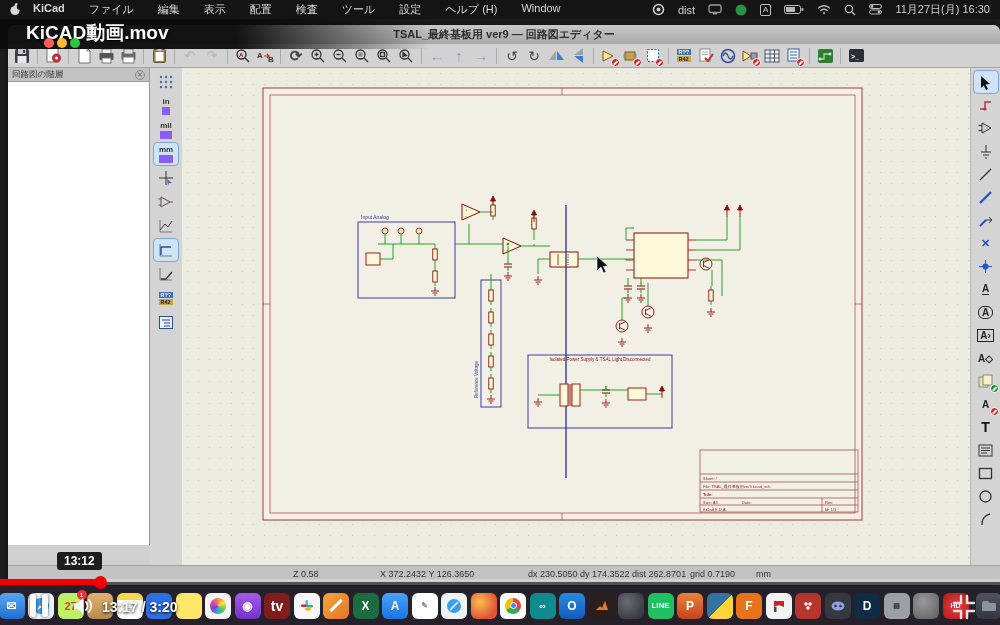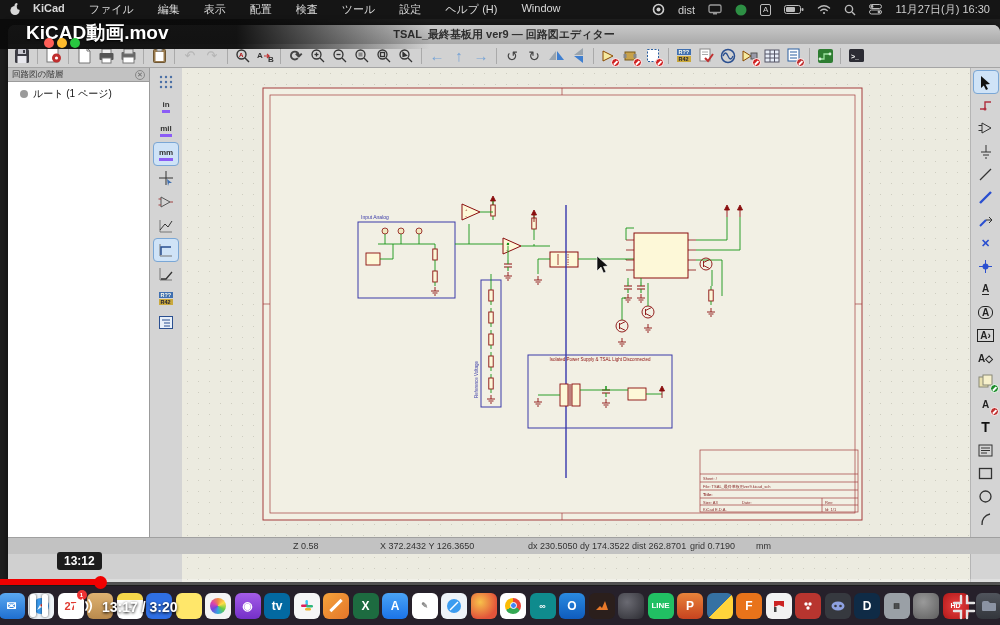--- a/index.html
+++ b/index.html
@@ -56,42 +56,42 @@
   #hier .dot { width:8px; height:8px; border-radius:50%; background:#9a9a9a; }
   #hier-below { position:absolute; left:0; top:520px; width:142px; height:37px; background:#d0d0d0; }
 
   
   #ltools { position:absolute; left:142px; top:43px; width:32px; height:514px;
     background:#d4d4d4; display:flex; flex-direction:column; align-items:center;
     padding-top:3px; gap:2px; }
   .lt { width:24px; height:22px; display:flex; align-items:center; justify-content:center;
     font-size:8px; font-weight:bold; color:#333; border-radius:3px; position:relative; }
   .lt.sel { background:#cfe3f7; outline:1px solid #7aa7d6; }
-  .lt .unit { border-bottom:3px solid #8b5cf6; line-height:10px; }
+  .lt .unit { border-bottom:8px solid #8b5cf6; line-height:10px; }
 
   
   #rtools { position:absolute; right:0; top:43px; width:30px; height:514px;
     background:#d4d4d4; border-left:1px solid #b5b5b5; display:flex; flex-direction:column;
     align-items:center; padding-top:3px; gap:1px; }
   .rt { width:24px; height:22px; display:flex; align-items:center; justify-content:center;
     font-size:11px; color:#333; border-radius:3px; position:relative; }
   .rt.sel { background:#cfe3f7; outline:1px solid #7aa7d6; }
   .lblA { font-size:10px; font-weight:bold; color:#222; }
   .underA { border-bottom:1.5px solid #222; line-height:11px; }
   .ovalA { border:1.2px solid #222; border-radius:6px; padding:0 3px; line-height:11px; }
   .boxA { border:1.2px solid #222; padding:0 2px; line-height:11px; }
 
   
   #canvas { position:absolute; left:174px; top:43px; width:788px; height:514px;
     background:#ecebe0;
     background-image:radial-gradient(circle, rgba(100,100,80,.22) .6px, transparent .7px);
     background-size:11px 11px; overflow:hidden; }
 
   
-  #statusbar { position:absolute; left:0; top:512px; width:992px; height:17px;
+  #statusbar { position:absolute; left:0; top:540px; width:992px; height:17px;
     background:#c2c2c2; border-top:1px solid #a0a0a0; font-size:9px; color:#333; }
   #statusbar span { position:absolute; top:3px; white-space:nowrap; }
 
   
   #progress-track { position:absolute; left:0; top:579px; width:1000px; height:6px;
     background:rgba(255,255,255,.25); z-index:50; }
   #progress-fill { height:6px; background:#f00000; }
   #progress-handle { position:absolute; top:576px; width:13px; height:13px;
     border-radius:50%; background:#f00000; z-index:51; }
   #seek-tip { position:absolute; left:57px; top:552px; background:#1d1d1d;
@@ -402,24 +402,20 @@
           <rect x="1" y="1" width="15" height="13" rx="1.5" fill="#2c2c34"></rect>
           <text x="3" y="11" font-size="7" fill="#fff" font-weight="bold">&gt;_</text>
         </svg>
       </span>
   </div>
 
   <div id="hier">
     <div class="hd">
       <span>回路図の階層</span>
       <span class="x">✕</span>
-    </div>
-    <div class="row">
-      <span class="dot"></span>
-      <span>ルート (1 ページ)</span>
     </div>
   </div>
   <div id="hier-below"></div>
 
   <div id="ltools">
     <span class="lt">
         <svg width="16" height="16">
           <g fill="#4a6fa5">
             <circle cx="3" cy="3" r="1.2"></circle>
             <circle cx="8" cy="3" r="1.2"></circle>
@@ -787,33 +783,33 @@
 <div id="dock">
 
   <span class="dk" style="background:linear-gradient(#5aa8f0,#1f6fd0)">✉</span>
   <span class="dk" style="background:#eef3f8;color:#2b7de0">
       <svg width="18" height="18">
         <circle cx="9" cy="9" r="8" fill="#3b9cf0"></circle>
         <path d="M13 5 L10 10 L5 13 L8 8 z" fill="#fff"></path>
         <path d="M13 5 L10 10 L8 8 z" fill="#e33"></path>
       </svg>
     </span>
-  <span class="dk" style="background:#ffffff;color:#e03a30">
+  <span class="dk" style="background:#bef264;color:#e03a30">
       <span style="font-size:11px">27</span>
       <span class="bdg">1</span>
     </span>
   <span class="dk" style="background:linear-gradient(#dfb271,#b98a4d)"></span>
   <span class="dk" style="background:#fff;border-top:7px solid #f7d64a;color:#999;font-size:7px">≡</span>
   <span class="dk" style="background:#2f6fe4"></span>
   <span class="dk" style="background:#ffe76a"></span>
   <span class="dk" style="background:#f4f4f4">
       <span style="width:16px;height:16px;border-radius:50%;background:conic-gradient(#e84,#fd4,#6c4,#3ad,#74d,#d4a,#e84)"></span>
     </span>
   <span class="dk" style="background:linear-gradient(#a45ce8,#7430c8)">◉</span>
-  <span class="dk" style="background:#0369a1;font-size:12px">tv</span>
+  <span class="dk" style="background:#7f1d1d;font-size:14px">tv</span>
   <span class="dk" style="background:#f6f6f6;color:#5a2a5a">
       <svg width="13" height="13">
         <rect x="5.5" y="1" width="2.4" height="7" rx="1.2" fill="#36c5f0"></rect>
         <rect x="1" y="5.5" width="7" height="2.4" rx="1.2" fill="#e01e5a"></rect>
         <rect x="9" y="4" width="2.4" height="7" rx="1.2" fill="#2eb67d" transform="rotate(90 10 7)"></rect>
         <rect x="5" y="9" width="6" height="2.4" rx="1.2" fill="#ecb22e"></rect>
       </svg>
     </span>
   <span class="dk" style="background:linear-gradient(135deg,#f5a33b,#e4762a)">
       <span style="display:block;width:16px;height:3px;background:#fff;transform:rotate(-45deg)"></span>

